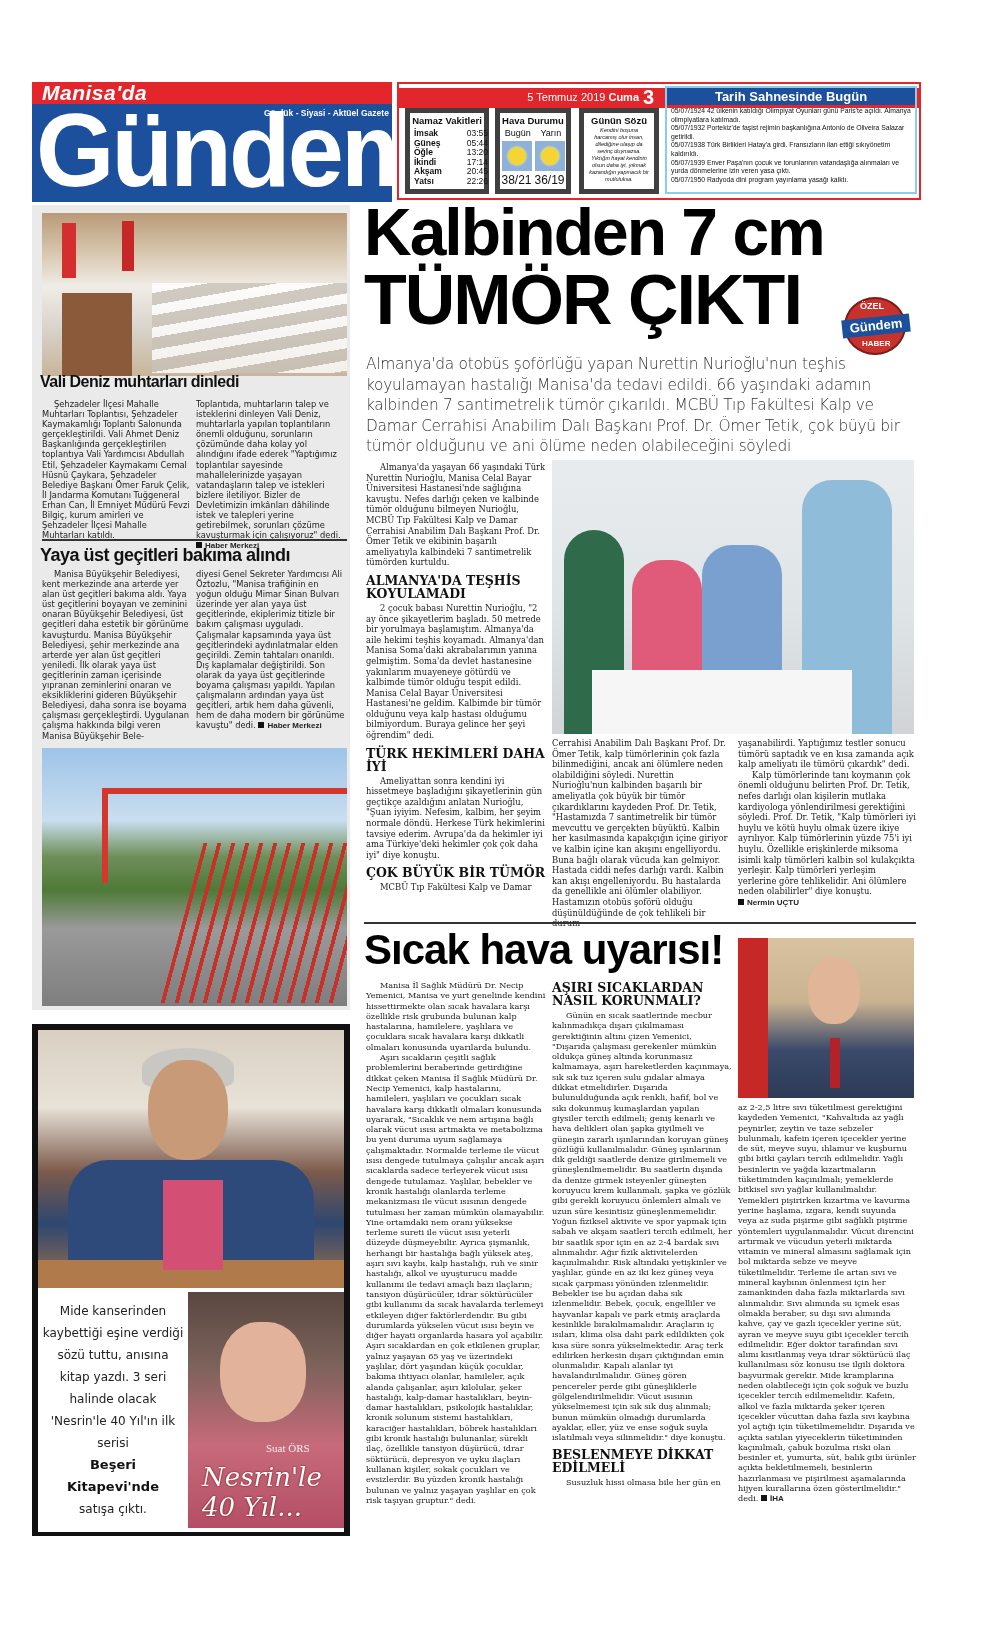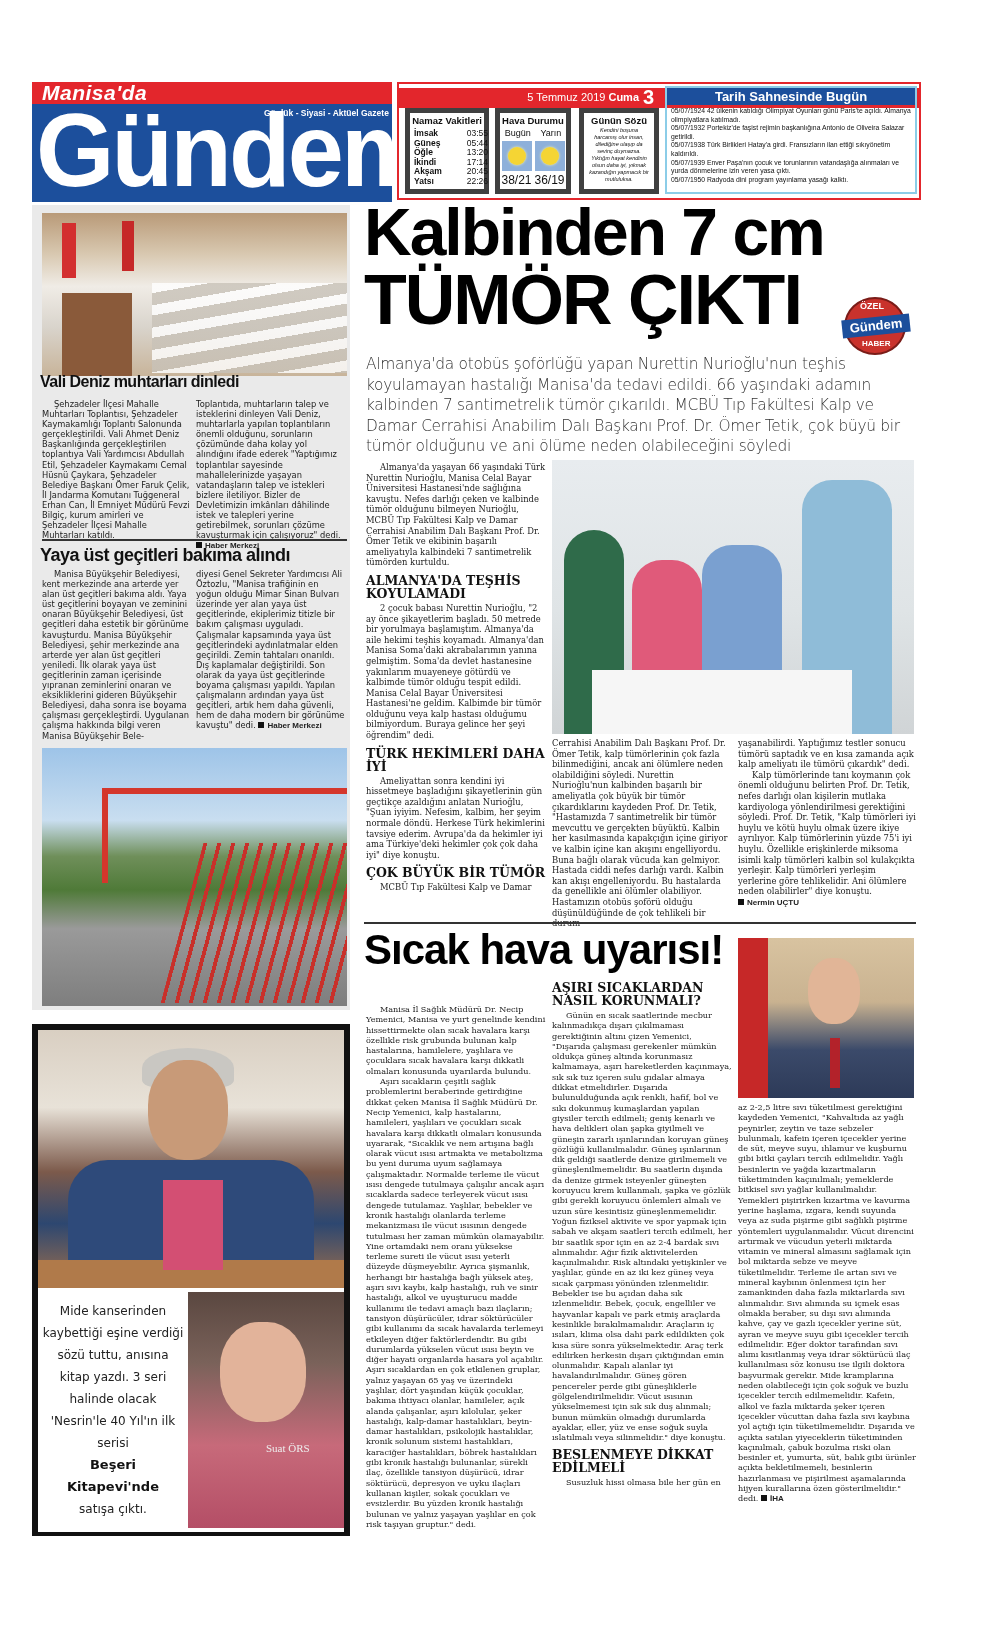--- a/index.html
+++ b/index.html
@@ -229,20 +229,21 @@
   </div>
   <div class="book-caption-box">
     <div class="book-caption">
       <div>Mide kanserinden kaybettiği eşine verdiği sözü tuttu, anısına kitap yazdı. 3 seri halinde olacak 'Nesrin'le 40 Yıl'ın ilk serisi</div>
       <div class="bold">Beşeri Kitapevi'nde</div>
       <div>satışa çıktı.</div>
     </div>
     <div class="photo ph-cover">
       <div class="face2"></div>
       <div class="author">Suat ÖRS</div>
+      <div class="btitle">Nesrin'le 40 Yıl...</div>
     </div>
   </div>
 </div>
 
 <div class="main-head">
   <span class="l1">Kalbinden 7 cm</span>
   <span class="l2">TÜMÖR ÇIKTI</span>
 </div>
 <div class="badge">
   <div class="ring"></div>
@@ -281,21 +282,21 @@
 
 <div class="rule" style="left:364px; top:922px; width:552px;"></div>
 
 <div class="sicak-head">Sıcak hava uyarısı!</div>
 <div class="photo ph-official">
   <div class="flag"></div>
     <div class="face3"></div>
     <div class="tie"></div>
 </div>
 
-<div class="serif-text" style="left:366px; top:1004px; width:180px; font-size:8.1px; line-height:10.3px;">
+<div class="serif-text" style="left:366px; top:980px; width:180px; font-size:8.1px; line-height:10.3px;">
   <p>Manisa İl Sağlık Müdürü Dr. Necip Yemenici, Manisa ve yurt genelinde kendini hissettirmekte olan sıcak havalara karşı özellikle risk grubunda bulunan kalp hastalarına, hamilelere, yaşlılara ve çocuklara sıcak havalara karşı dikkatli olmaları konusunda uyarılarda bulundu.</p>
   <p>Aşırı sıcakların çeşitli sağlık problemlerini beraberinde getirdiğine dikkat çeken Manisa İl Sağlık Müdürü Dr. Necip Yemenici, kalp hastalarını, hamileleri, yaşlıları ve çocukları sıcak havalara karşı dikkatli olmaları konusunda uyararak, "Sıcaklık ve nem artışına bağlı olarak vücut ısısı artmakta ve metabolizma bu yeni duruma uyum sağlamaya çalışmaktadır. Normalde terleme ile vücut ısısı dengede tutulmaya çalışılır ancak aşırı sıcaklarda sadece terleyerek vücut ısısı dengede tutulamaz. Yaşlılar, bebekler ve kronik hastalığı olanlarda terleme mekanizması ile vücut ısısının dengede tutulması her zaman mümkün olamayabilir. Yine ortamdaki nem oranı yüksekse terleme sureti ile vücut ısısı yeterli düzeyde düşmeyebilir. Ayrıca şişmanlık, herhangi bir hastalığa bağlı yüksek ateş, aşırı sıvı kaybı, kalp hastalığı, ruh ve sinir hastalığı, alkol ve uyuşturucu madde kullanımı ile tedavi amaçlı bazı ilaçların; tansiyon düşürücüler, idrar söktürücüler gibi kullanımı da sıcak havalarda terlemeyi etkileyen diğer faktörlerdendir. Bu gibi durumlarda yükselen vücut ısısı beyin ve diğer hayati organlarda hasara yol açabilir. Aşırı sıcaklardan en çok etkilenen gruplar, yalnız yaşayan 65 yaş ve üzerindeki yaşlılar, dört yaşından küçük çocuklar, bakıma ihtiyacı olanlar, hamileler, açık alanda çalışanlar, aşırı kilolular, şeker hastalığı, kalp-damar hastalıkları, beyin-damar hastalıkları, psikolojik hastalıklar, kronik solunum sistemi hastalıkları, karaciğer hastalıkları, böbrek hastalıkları gibi kronik hastalığı bulunanlar, sürekli ilaç, özellikle tansiyon düşürücü, idrar söktürücü, depresyon ve uyku ilaçları kullanan kişiler, sokak çocukları ve evsizlerdir. Bu yüzden kronik hastalığı bulunan ve yalnız yaşayan yaşlılar en çok risk taşıyan gruptur." dedi.</p>
 </div>
 <div class="serif-text" style="left:552px; top:975px; width:180px; font-size:8.1px; line-height:10.3px;">
   <div class="subhead">AŞIRI SICAKLARDAN NASIL KORUNMALI?</div>
   <p>Günün en sıcak saatlerinde mecbur kalınmadıkça dışarı çıkılmaması gerektiğinin altını çizen Yemenici, "Dışarıda çalışması gerekenler mümkün oldukça güneş altında korunmasız kalmamaya, aşırı hareketlerden kaçınmaya, sık sık tuz içeren sulu gıdalar almaya dikkat etmelidirler. Dışarıda bulunulduğunda açık renkli, hafif, bol ve sıkı dokunmuş kumaşlardan yapılan giysiler tercih edilmeli; geniş kenarlı ve hava delikleri olan şapka giyilmeli ve güneşin zararlı ışınlarından koruyan güneş gözlüğü kullanılmalıdır. Güneş ışınlarının dik geldiği saatlerde denize girilmemeli ve güneşlenilmemelidir. Bu saatlerin dışında da denize girmek isteyenler güneşten koruyucu krem kullanmalı, şapka ve gözlük gibi gerekli koruyucu önlemleri almalı ve uzun süre kesintisiz güneşlenmemelidir. Yoğun fiziksel aktivite ve spor yapmak için sabah ve akşam saatleri tercih edilmeli, her bir saatlik spor için en az 2-4 bardak sıvı alınmalıdır. Ağır fizik aktivitelerden kaçınılmalıdır. Risk altındaki yetişkinler ve yaşlılar, günde en az iki kez güneş veya sıcak çarpması yönünden izlenmelidir. Bebekler ise bu açıdan daha sık izlenmelidir. Bebek, çocuk, engelliler ve hayvanlar kapalı ve park etmiş araçlarda kesinlikle bırakılmamalıdır. Araçların iç ısıları, klima olsa dahi park edildikten çok kısa süre sonra yükselmektedir. Araç terk edilirken herkesin dışarı çıktığından emin olunmalıdır. Kapalı alanlar iyi havalandırılmalıdır. Güneş gören pencereler perde gibi güneşliklerle gölgelendirilmelidir. Vücut ısısının yükselmemesi için sık sık duş alınmalı; bunun mümkün olmadığı durumlarda ayaklar, eller, yüz ve ense soğuk suyla ıslatılmalı veya silinmelidir." diye konuştu.</p>
   <div class="subhead">BESLENMEYE DİKKAT EDİLMELİ</div>
   <p>Susuzluk hissi olmasa bile her gün en</p>
 </div>
 <div class="serif-text" style="left:738px; top:1102px; width:178px; font-size:8.1px; line-height:10.3px;">

